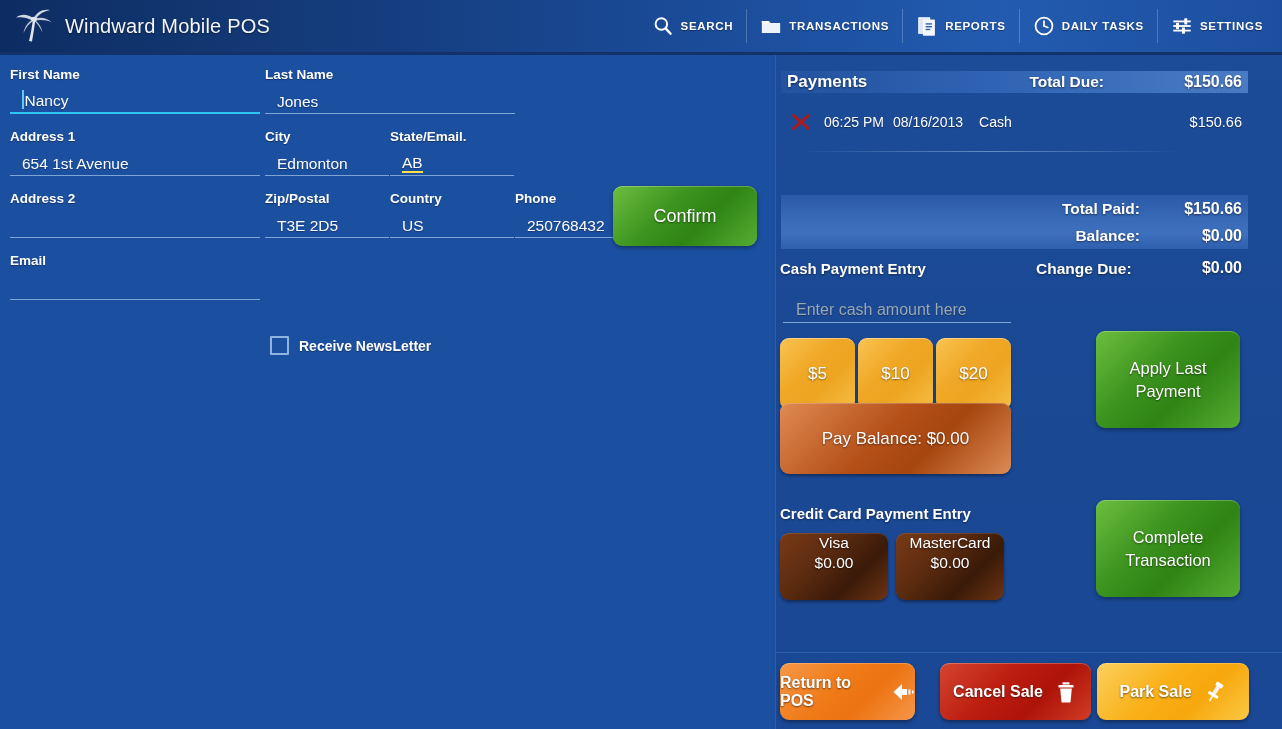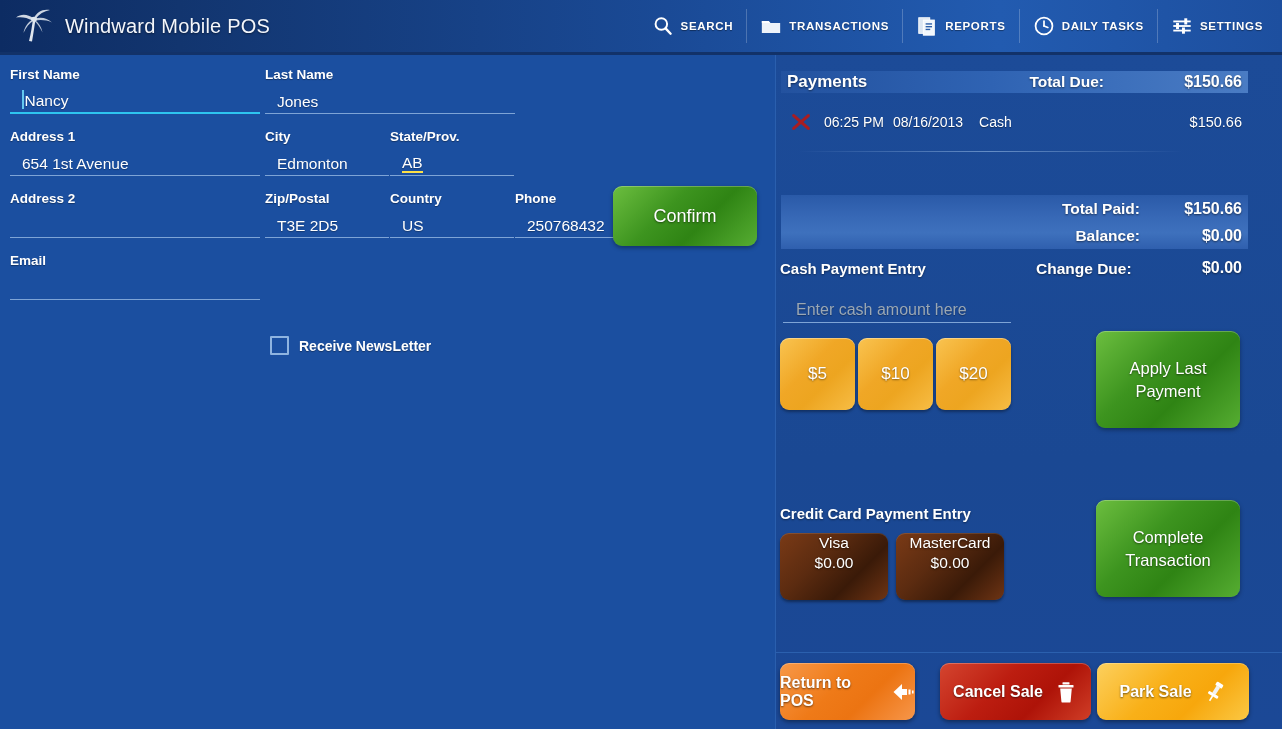--- a/index.html
+++ b/index.html
@@ -329,21 +329,21 @@
       </div>
 
       <div class="fld" style="left:265px; top:74px; width:124px;">
         <div class="fld-label">City</div>
         <div class="fld-input">
           <div class="fld-val">Edmonton</div>
         </div>
       </div>
 
       <div class="fld" style="left:390px; top:74px; width:124px;">
-        <div class="fld-label">State/Prov.</div>
+        <div class="fld-label">State/Email.</div>
         <div class="fld-input">
           <div class="fld-val spell">AB</div>
         </div>
       </div>
 
       <div class="fld" style="left:10px; top:136px; width:250px;">
         <div class="fld-label">Address 2</div>
         <div class="fld-input">
           <div class="fld-val"></div>
         </div>
@@ -431,20 +431,23 @@
       <div class="denom" style="left:4px; top:283px;">
         <span>$5</span>
       </div>
       <div class="denom" style="left:82px; top:283px;">
         <span>$10</span>
       </div>
       <div class="denom" style="left:160px; top:283px;">
         <span>$20</span>
       </div>
 
+      <div class="paybal">
+        <span>Pay Balance: $0.00</span>
+      </div>
 
       <div class="greenbtn" style="left:320px; top:276px; height:97px;">
         <span>Apply Last</span>
         <span>Payment</span>
       </div>
 
       <div class="sec-title" style="left:4px; top:450px;">Credit Card Payment Entry</div>
 
       <div class="cardbtn" style="left:4px; top:478px;">
         <span>Visa</span>

